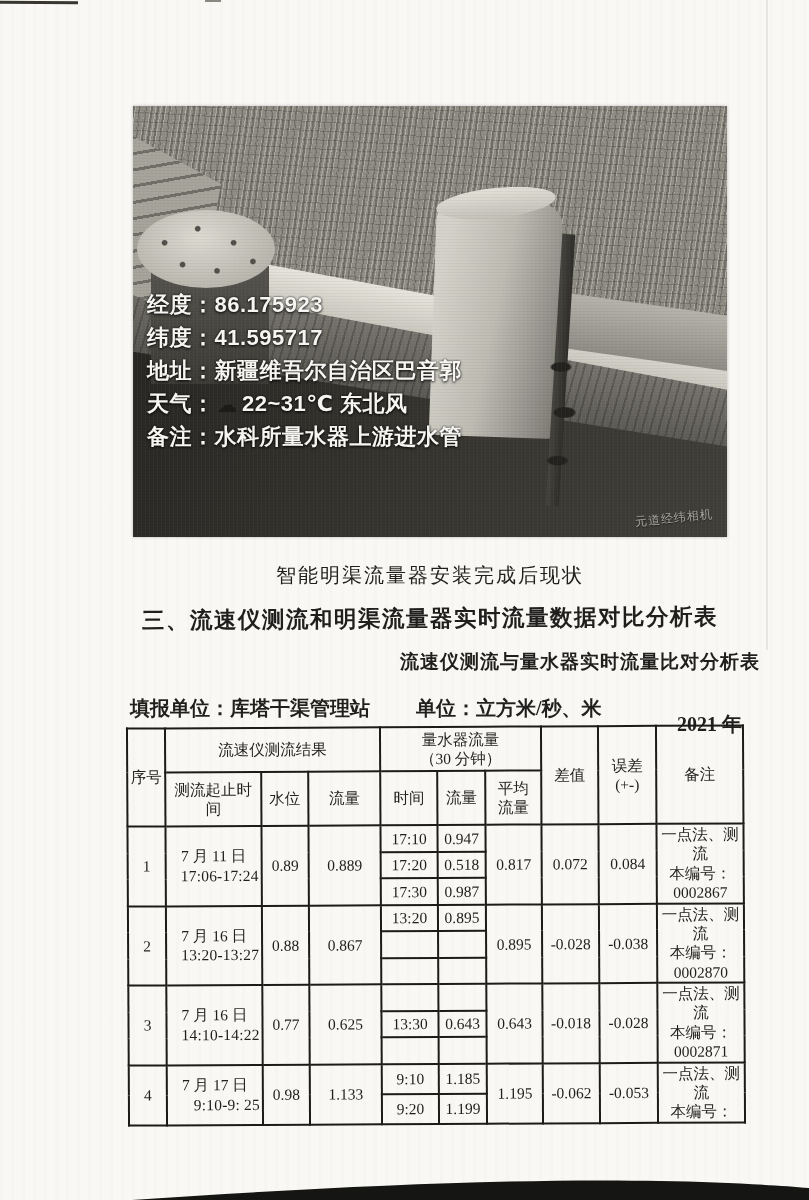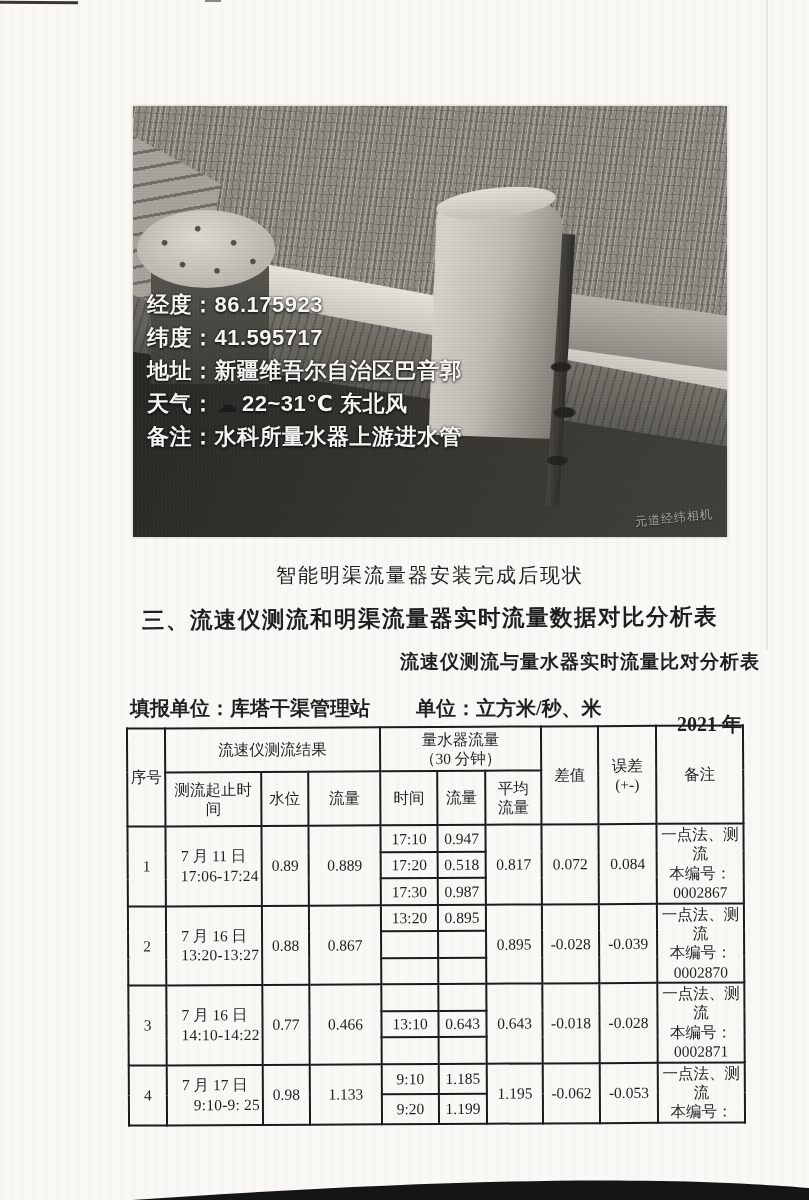--- a/index.html
+++ b/index.html
@@ -201,21 +201,21 @@
       <td rowspan="3">
         <div class="dt-date">7 月 16 日</div>
         <div class="dt-range">13:20-13:27</div>
       </td>
       <td rowspan="3">0.88</td>
       <td rowspan="3">0.867</td>
       <td>13:20</td>
       <td>0.895</td>
       <td rowspan="3">0.895</td>
       <td rowspan="3">-0.028</td>
-      <td rowspan="3">-0.039</td>
+      <td rowspan="3">-0.038</td>
       <td rowspan="3" class="note">
         <div>一点法、测流</div>
         <div>本编号：</div>
         <div>0002870</div>
       </td>
     </tr>
     <tr class="sub">
           <td></td>
           <td></td>
         </tr>
@@ -224,34 +224,34 @@
           <td></td>
         </tr>
 
     <tr class="sub">
       <td rowspan="3">3</td>
       <td rowspan="3">
         <div class="dt-date">7 月 16 日</div>
         <div class="dt-range">14:10-14:22</div>
       </td>
       <td rowspan="3">0.77</td>
-      <td rowspan="3">0.466</td>
+      <td rowspan="3">0.625</td>
       <td></td>
       <td></td>
       <td rowspan="3">0.643</td>
       <td rowspan="3">-0.018</td>
       <td rowspan="3">-0.028</td>
       <td rowspan="3" class="note">
         <div>一点法、测流</div>
         <div>本编号：</div>
         <div>0002871</div>
       </td>
     </tr>
     <tr class="sub">
-          <td>13:10</td>
+          <td>13:30</td>
           <td>0.643</td>
         </tr>
     <tr class="sub">
           <td></td>
           <td></td>
         </tr>
 
     <tr class="sub4">
       <td rowspan="2">4</td>
       <td rowspan="2">

